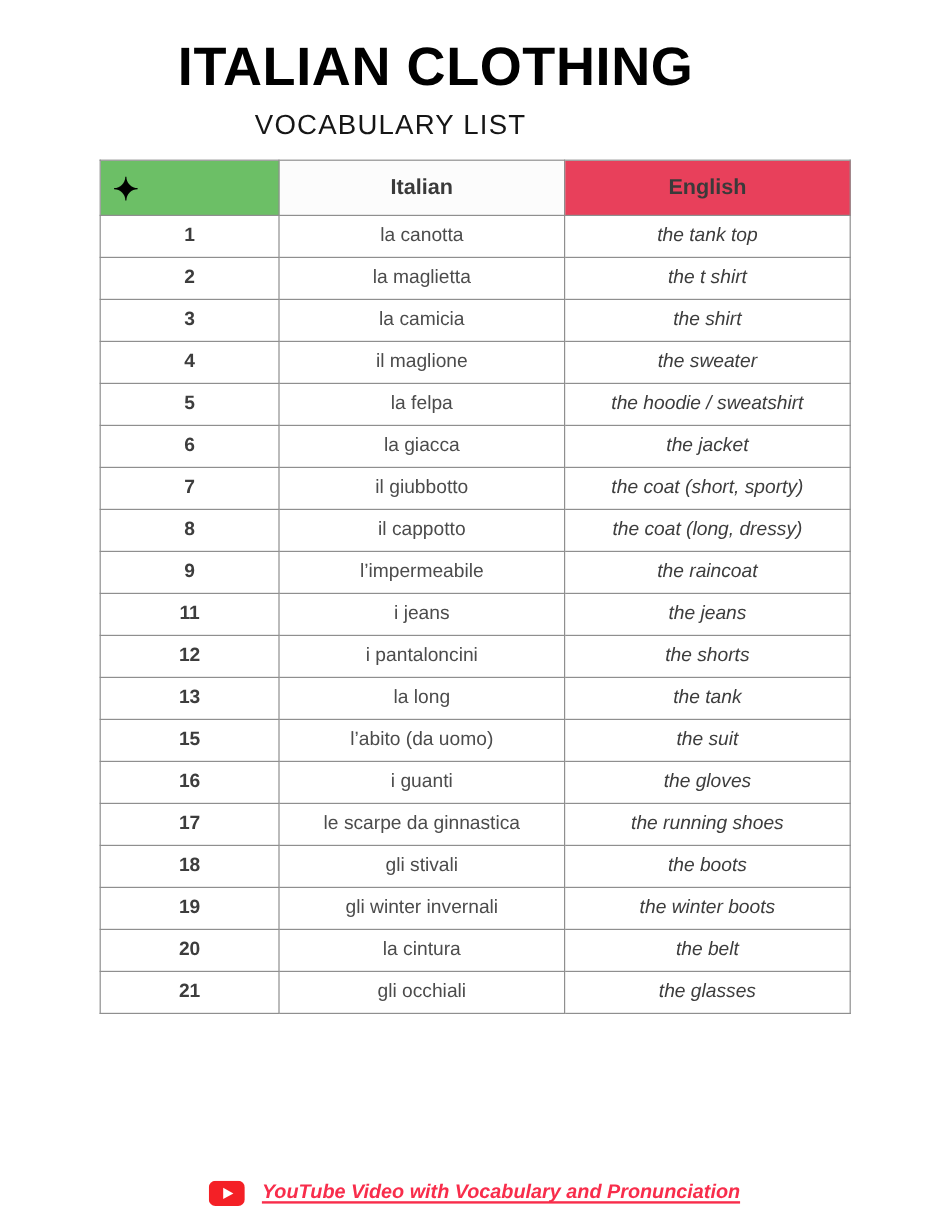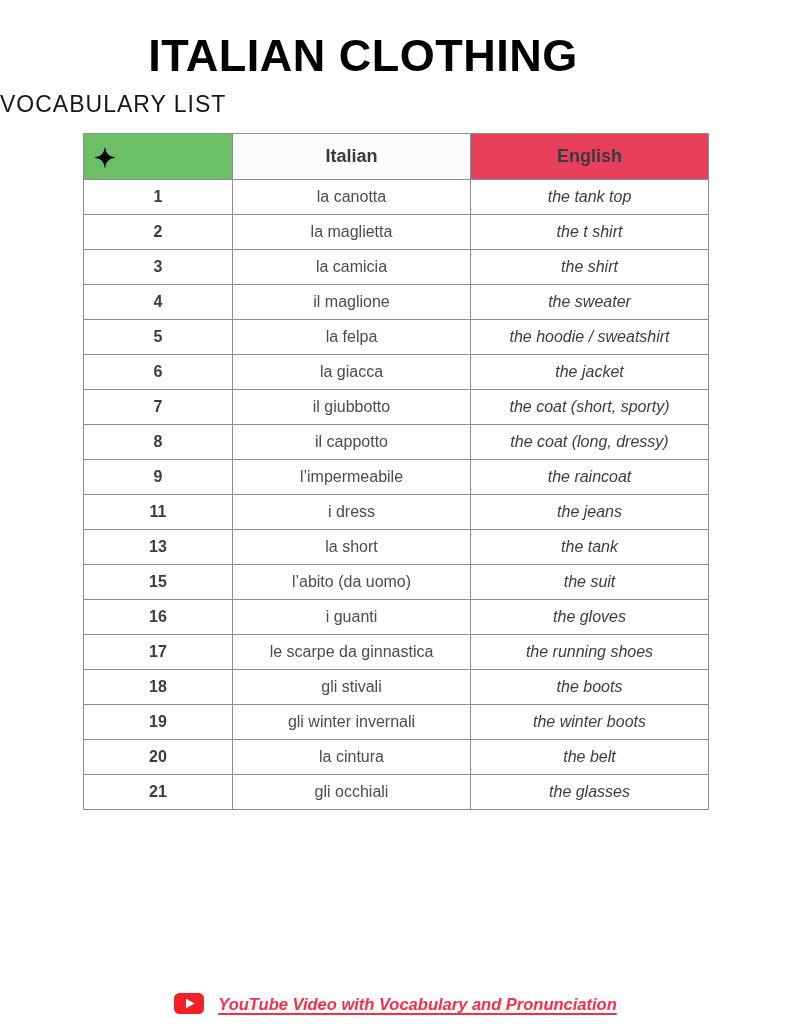--- a/index.html
+++ b/index.html
@@ -22,21 +22,21 @@
     line-height: 1.1;
     font-weight: 800;
     letter-spacing: 0.5px;
     color: #000000;
   }
   .page-subtitle {
     position: absolute;
     top: 92px;
     left: 0;
     width: 651px;
-    text-align: left;
+    text-align: center;
     font-size: 23px;
     line-height: 1.1;
     font-weight: 400;
     letter-spacing: 1px;
     color: #161616;
   }
   table.vocab {
     position: absolute;
     top: 133px;
     left: 83px;
@@ -75,21 +75,21 @@
   .td-italian { color: #4c4c4c; }
   .td-english { font-style: italic; color: #3d3d3d; font-size: 15px; }
   .footer {
     position: absolute;
     top: 984px;
     left: 0;
     width: 791px;
     height: 30px;
     display: flex;
     justify-content: center;
-    align-items: flex-end;
+    align-items: flex-start;
     gap: 14px;
   }
   .yt-icon { display: inline-flex; cursor: pointer; }
   .yt-link {
     font-size: 16.5px;
     font-weight: 700;
     font-style: italic;
     color: #F82D4B;
     text-decoration: underline;
     text-decoration-thickness: 1.5px;
@@ -157,26 +157,31 @@
         <td class="td-italian">il cappotto</td>
         <td class="td-english">the coat (long, dressy)</td>
       </tr>
       <tr>
         <td class="td-num">9</td>
         <td class="td-italian">l’impermeabile</td>
         <td class="td-english">the raincoat</td>
       </tr>
       <tr>
         <td class="td-num">11</td>
-        <td class="td-italian">i dress</td>
+        <td class="td-italian">i jeans</td>
         <td class="td-english">the jeans</td>
       </tr>
       <tr>
+        <td class="td-num">12</td>
+        <td class="td-italian">i pantaloncini</td>
+        <td class="td-english">the shorts</td>
+      </tr>
+      <tr>
         <td class="td-num">13</td>
-        <td class="td-italian">la short</td>
+        <td class="td-italian">la long</td>
         <td class="td-english">the tank</td>
       </tr>
       <tr>
         <td class="td-num">15</td>
         <td class="td-italian">l’abito (da uomo)</td>
         <td class="td-english">the suit</td>
       </tr>
       <tr>
         <td class="td-num">16</td>
         <td class="td-italian">i guanti</td>

